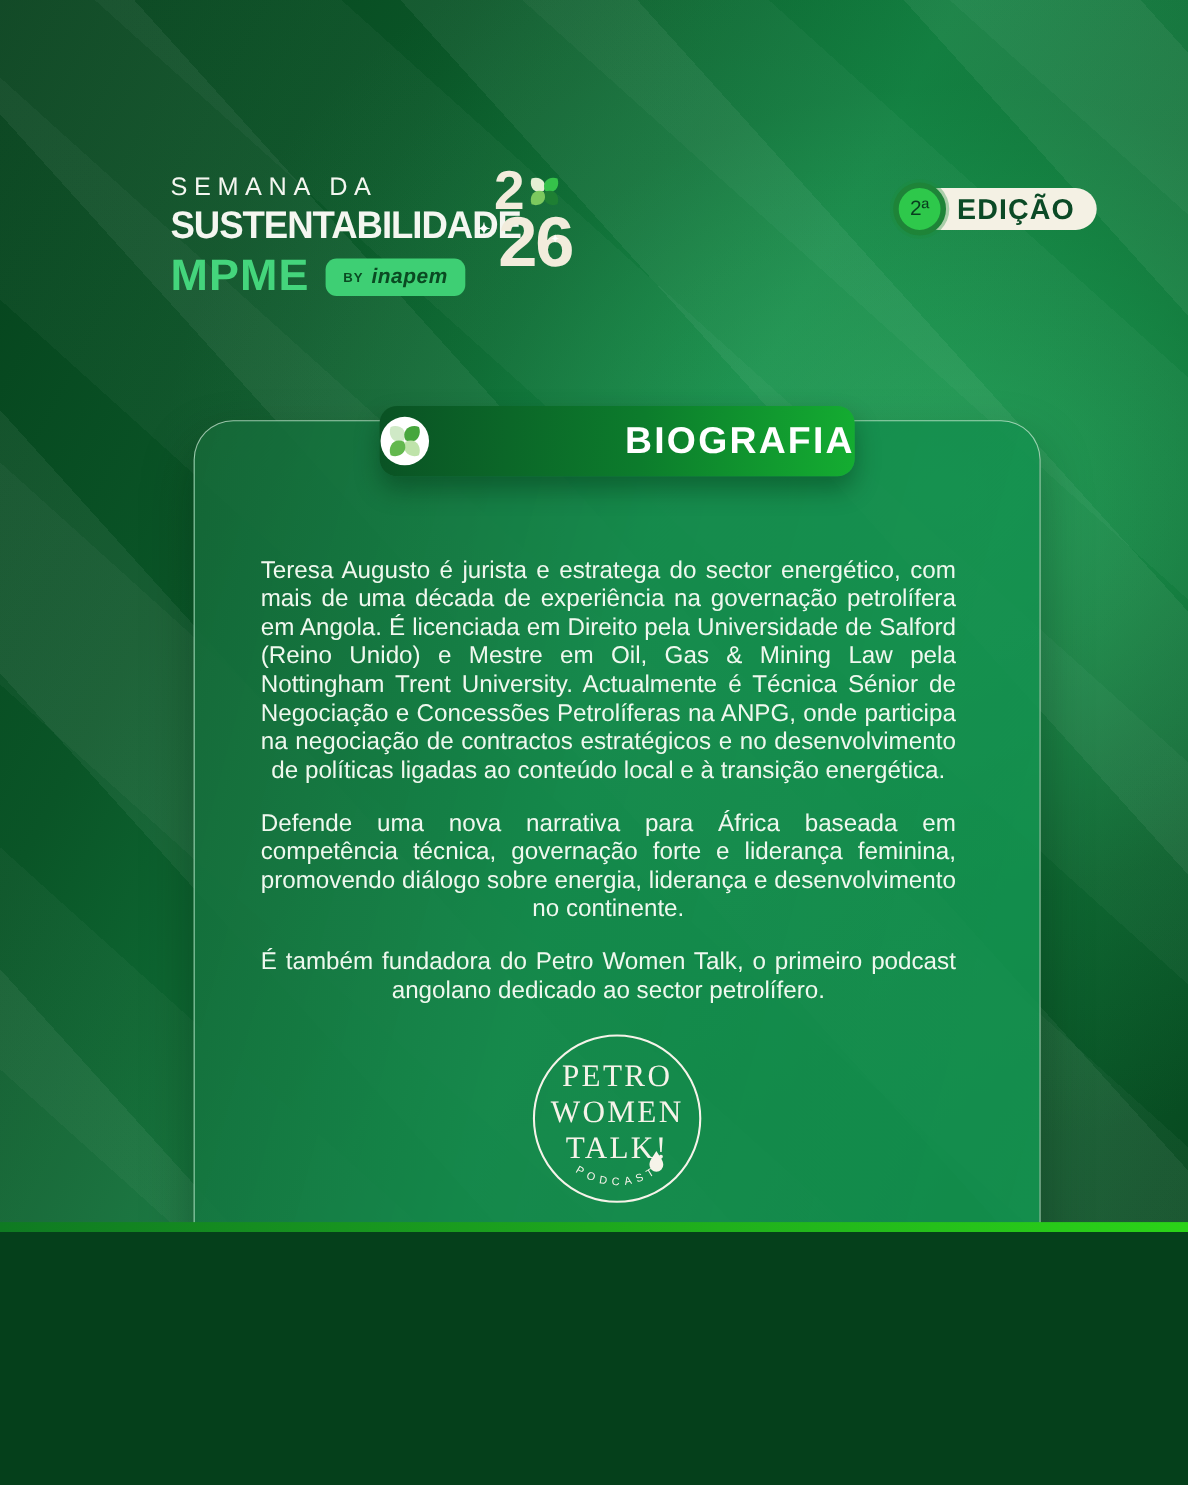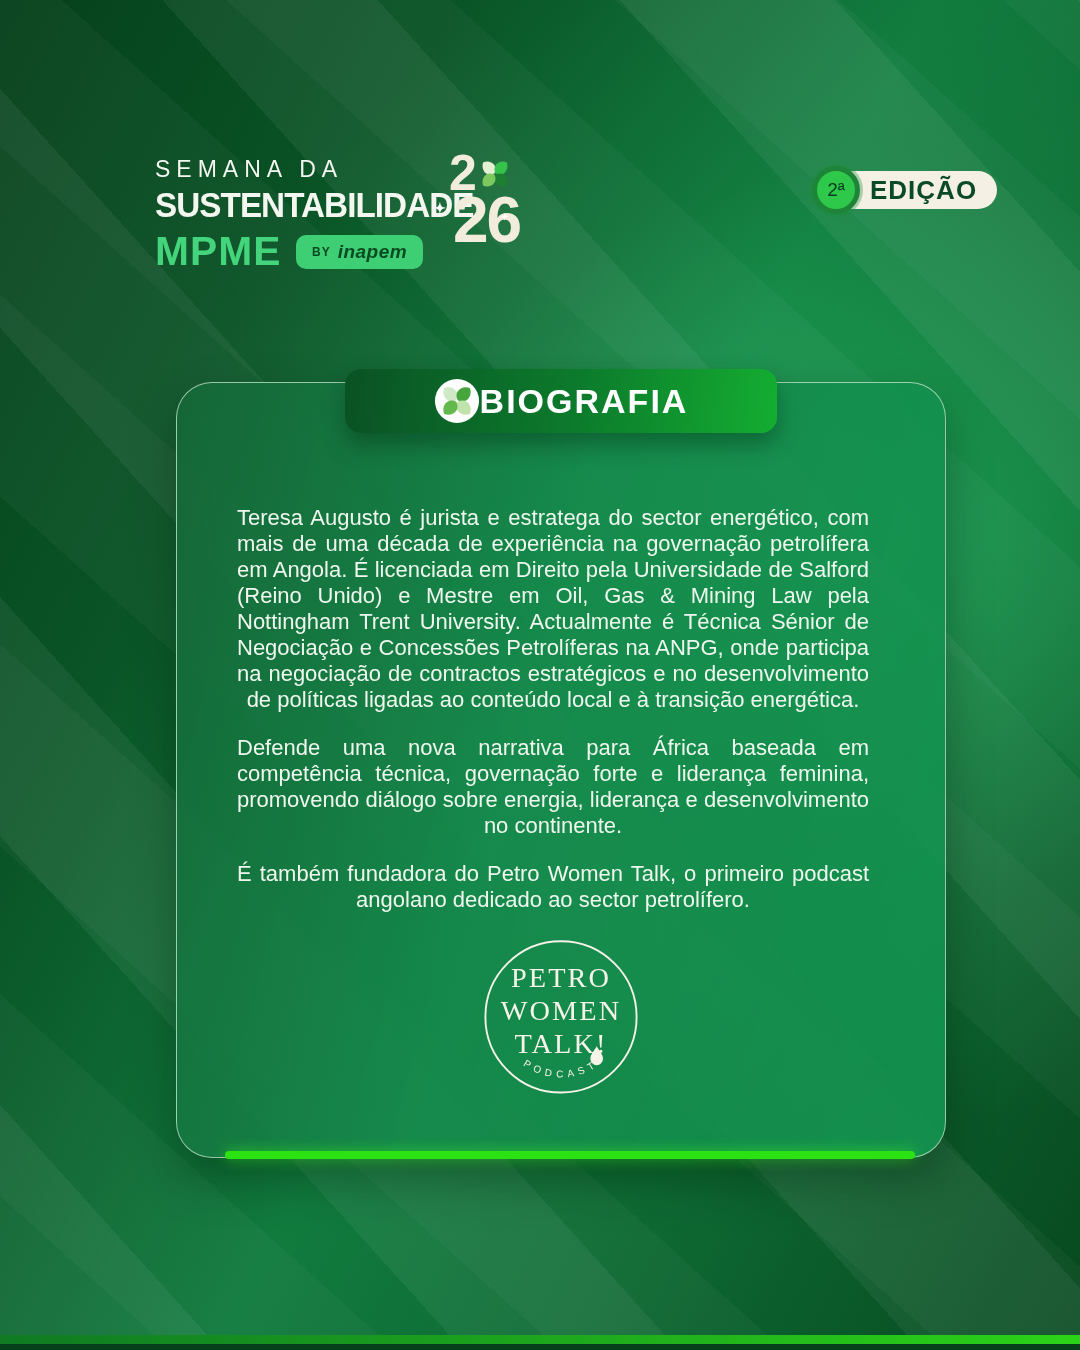--- a/index.html
+++ b/index.html
@@ -1,17 +1,17 @@
 <!DOCTYPE html>
 <html><head>
 <meta charset="utf-8">
 <style>
   html,body{margin:0;padding:0;background:#05401b;}
   .poster{
-    position:relative;width:1080px;height:1344px;overflow:hidden;
+    position:relative;width:1080px;height:1120px;overflow:hidden;
     font-family:"Liberation Sans",sans-serif;
     background:
       radial-gradient(1000px 820px at 80% 40%, rgba(42,200,110,0.50), rgba(30,150,80,0.18) 45%, rgba(0,0,0,0) 72%),
       linear-gradient(118deg,#05401B 0%,#0A5527 26%,#117B3E 52%,#0E6A33 72%,#07481F 100%);
   }
   .poster::before{
     content:"";position:absolute;inset:0;pointer-events:none;
     background:
       repeating-linear-gradient(48deg, rgba(255,255,255,0.055) 0 160px, rgba(255,255,255,0) 160px 340px),
       repeating-linear-gradient(42deg, rgba(255,255,255,0) 0 110px, rgba(255,255,255,0.03) 110px 260px);
@@ -53,21 +53,21 @@
     position:absolute;left:176px;top:382px;width:770px;height:776px;
     border-radius:36px;border:1.5px solid rgba(226,245,229,0.65);
     background:linear-gradient(105deg, rgba(21,103,55,0.94) 0%, rgba(21,138,76,0.90) 45%, rgba(19,148,80,0.88) 100%);
     box-shadow:0 22px 45px rgba(0,25,8,0.35);
     box-sizing:border-box;
   }
   .bio-pill{
     position:absolute;left:50%;top:-14px;transform:translateX(-50%);
     width:432px;height:64px;border-radius:16px;
     background:linear-gradient(95deg,#0A5224 0%,#0C7C2C 55%,#14AD31 100%);
-    display:flex;align-items:center;justify-content:center;
+    display:flex;align-items:center;justify-content:space-between;
     box-shadow:0 12px 22px rgba(2,40,12,0.38);
   }
   .pill-leaf{width:46px;height:46px;}
   .bio-title{color:#FFFFFF;font-size:34px;font-weight:bold;letter-spacing:2px;}
 
   .bio-body{padding:122px 60px 0 60px;}
   .bio-body p{
     margin:0 16px 22px 0;color:#EFF8EE;font-size:22px;line-height:26px;
     text-align:justify;text-align-last:center;
   }

